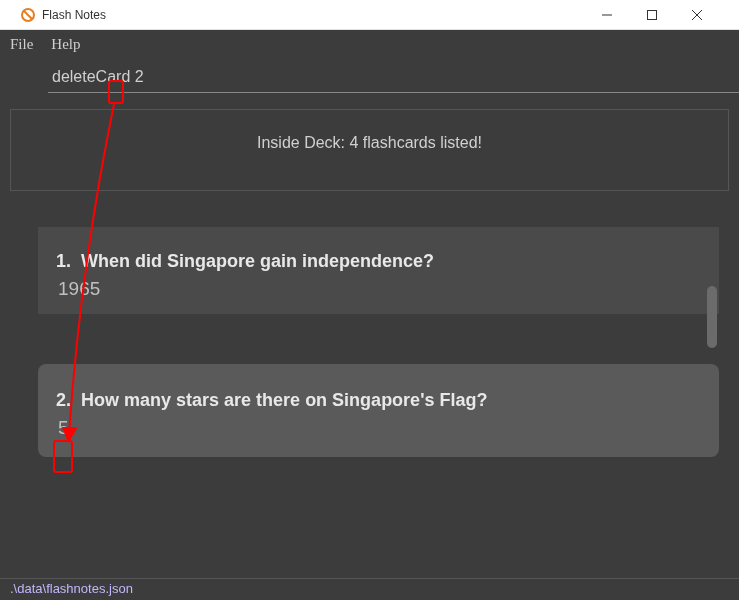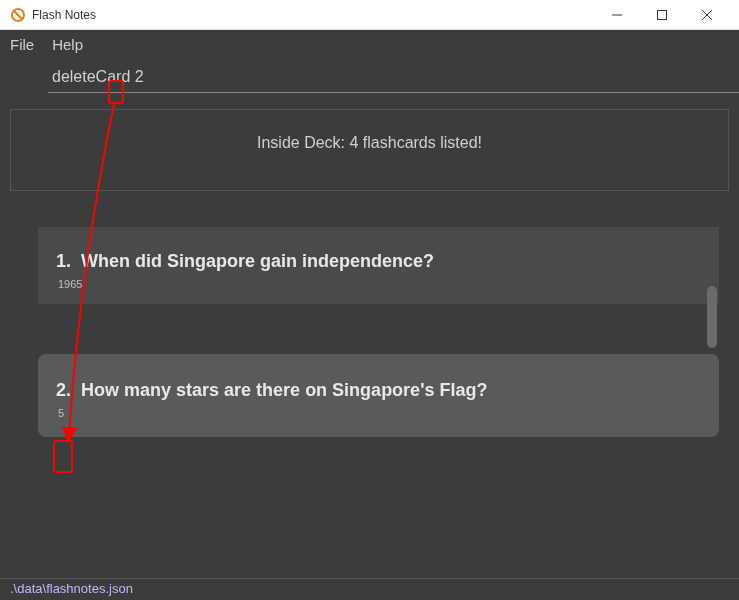--- a/index.html
+++ b/index.html
@@ -13,21 +13,21 @@
       background: #ffffff;
       font-family: "Segoe UI", Arial, sans-serif;
       overflow: hidden;
       position: relative;
     }
     .titlebar {
       height: 30px;
       background: #ffffff;
       display: flex;
       align-items: center;
-      padding: 0 10px;
+      padding: 0 20px;
       border-bottom: 1px solid #e0e0e0;
     }
     .app-icon {
       width: 16px;
       height: 16px;
       margin-right: 6px;
       display: flex;
       align-items: center;
       justify-content: center;
     }
@@ -61,20 +61,21 @@
       height: 28px;
       display: flex;
       align-items: center;
       padding: 0 10px;
       gap: 18px;
     }
     .menu-item {
       color: #d0d0d0;
       font-size: 15px;
       cursor: pointer;
+      font-family: Liberation Serif, serif;
     }
     .command-area {
       padding: 6px 10px 2px 10px;
     }
     .command-input {
       width: 100%;
       background: transparent;
       border: none;
       border-bottom: 1px solid #888;
       color: #d0d0d0;
@@ -110,21 +111,21 @@
       border-radius: 8px;
     }
     .card-question {
       color: #e8e8e8;
       font-size: 18px;
       font-weight: bold;
       margin-bottom: 6px;
     }
     .card-answer {
       color: #c0c0c0;
-      font-size: 11px;
+      font-size: 19px;
       padding-left: 2px;
     }
     .scrollbar {
       position: absolute;
       right: 22px;
       top: 256px;
       width: 10px;
       height: 62px;
       background: #6b6b6b;
       border-radius: 5px;

